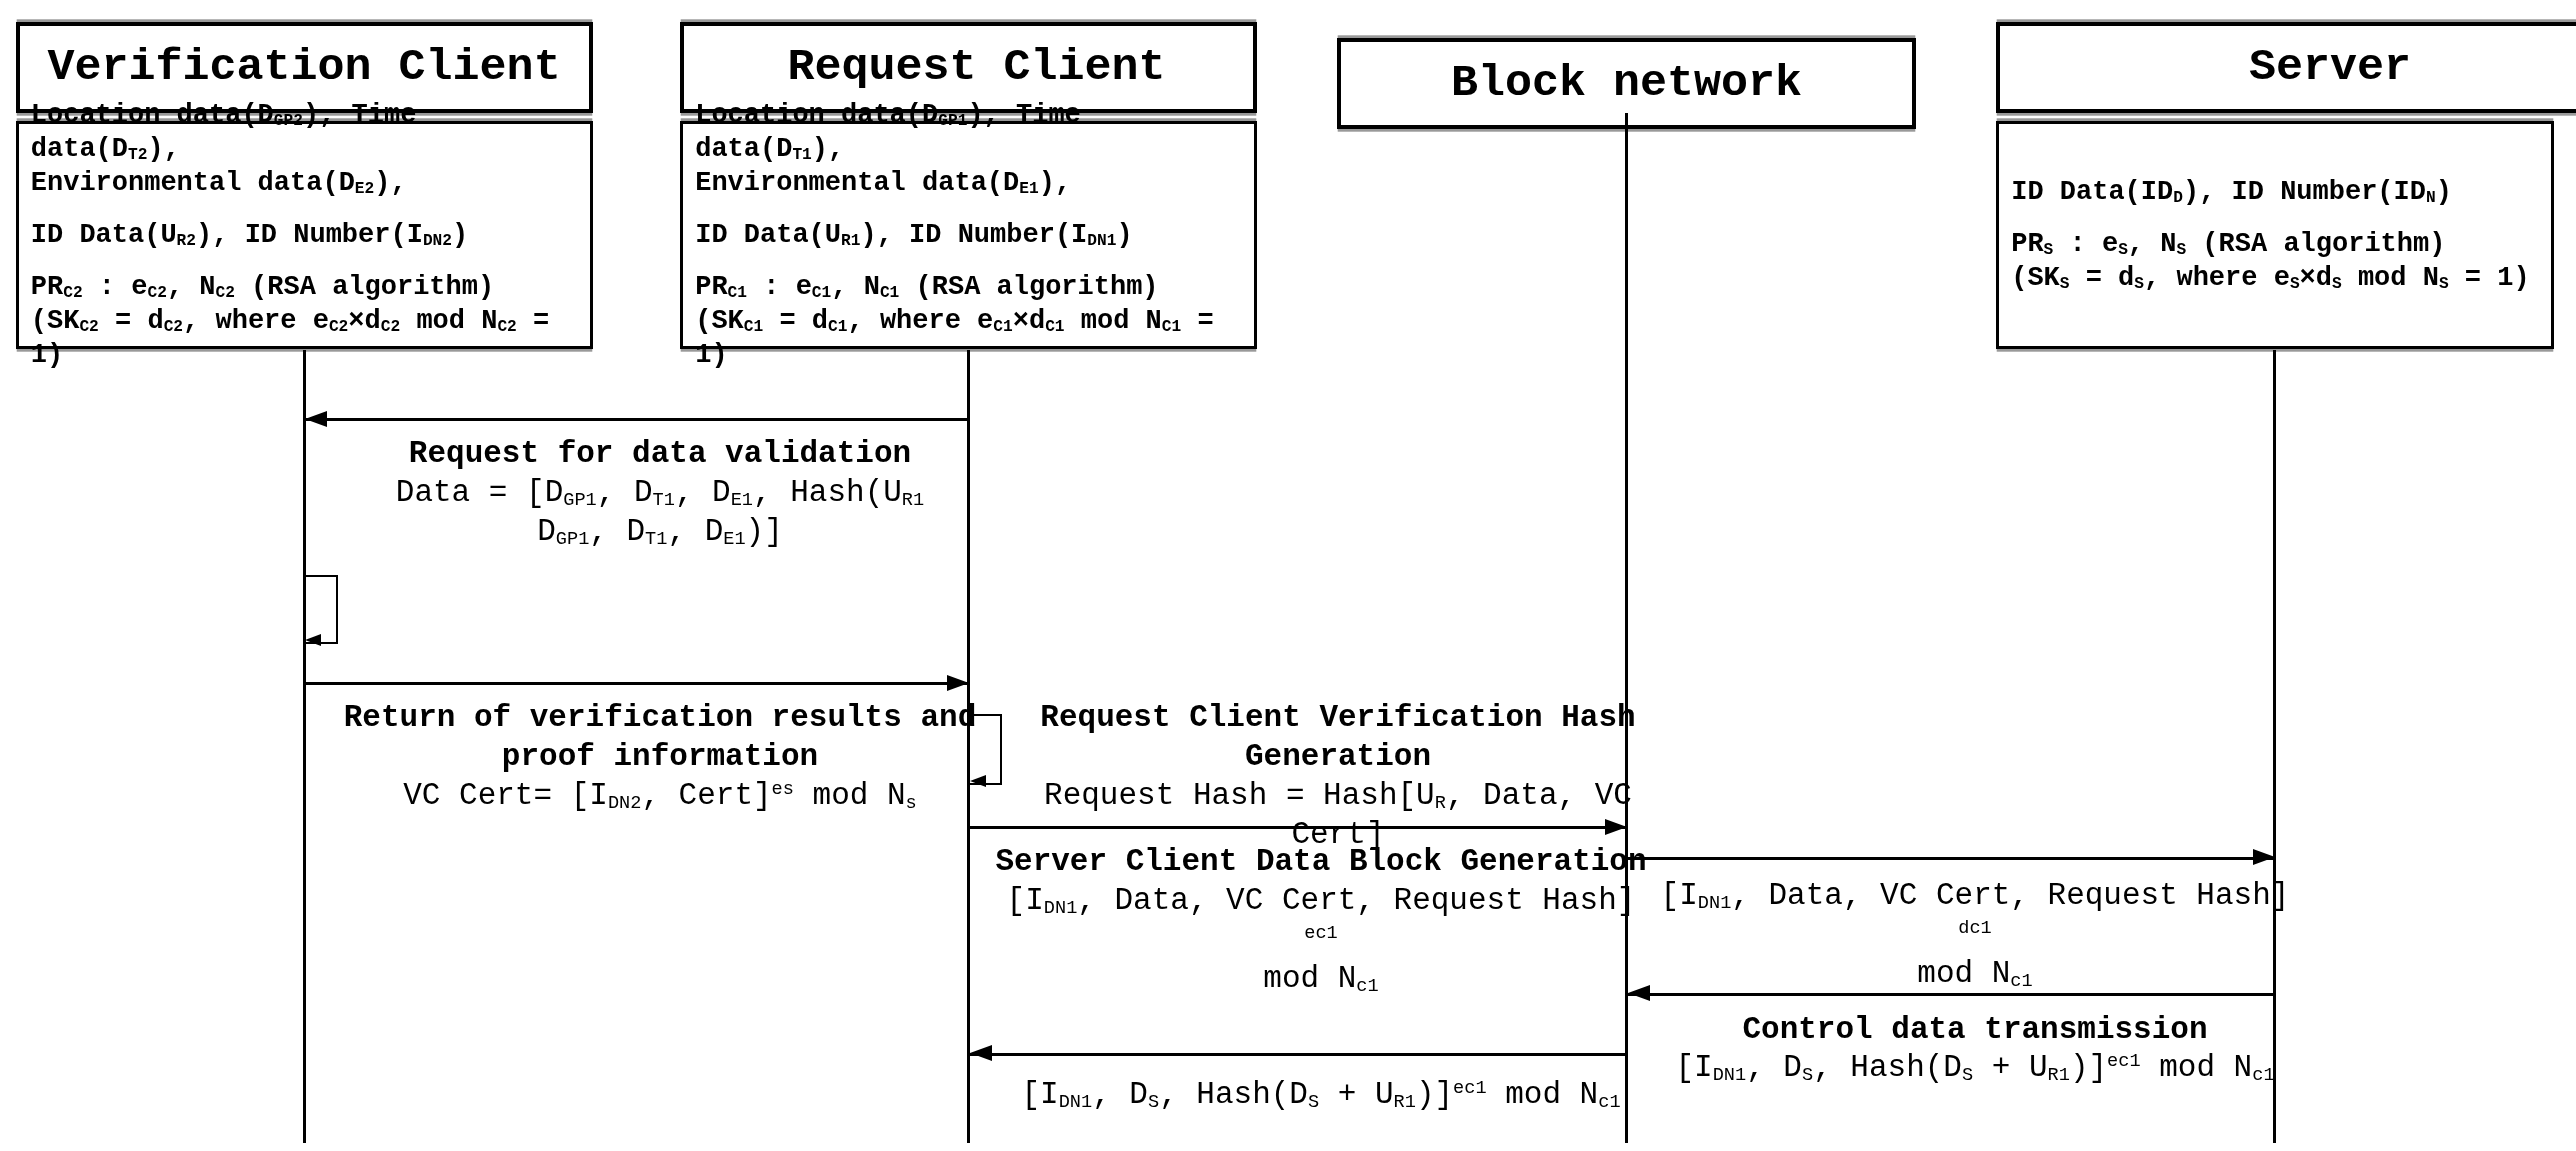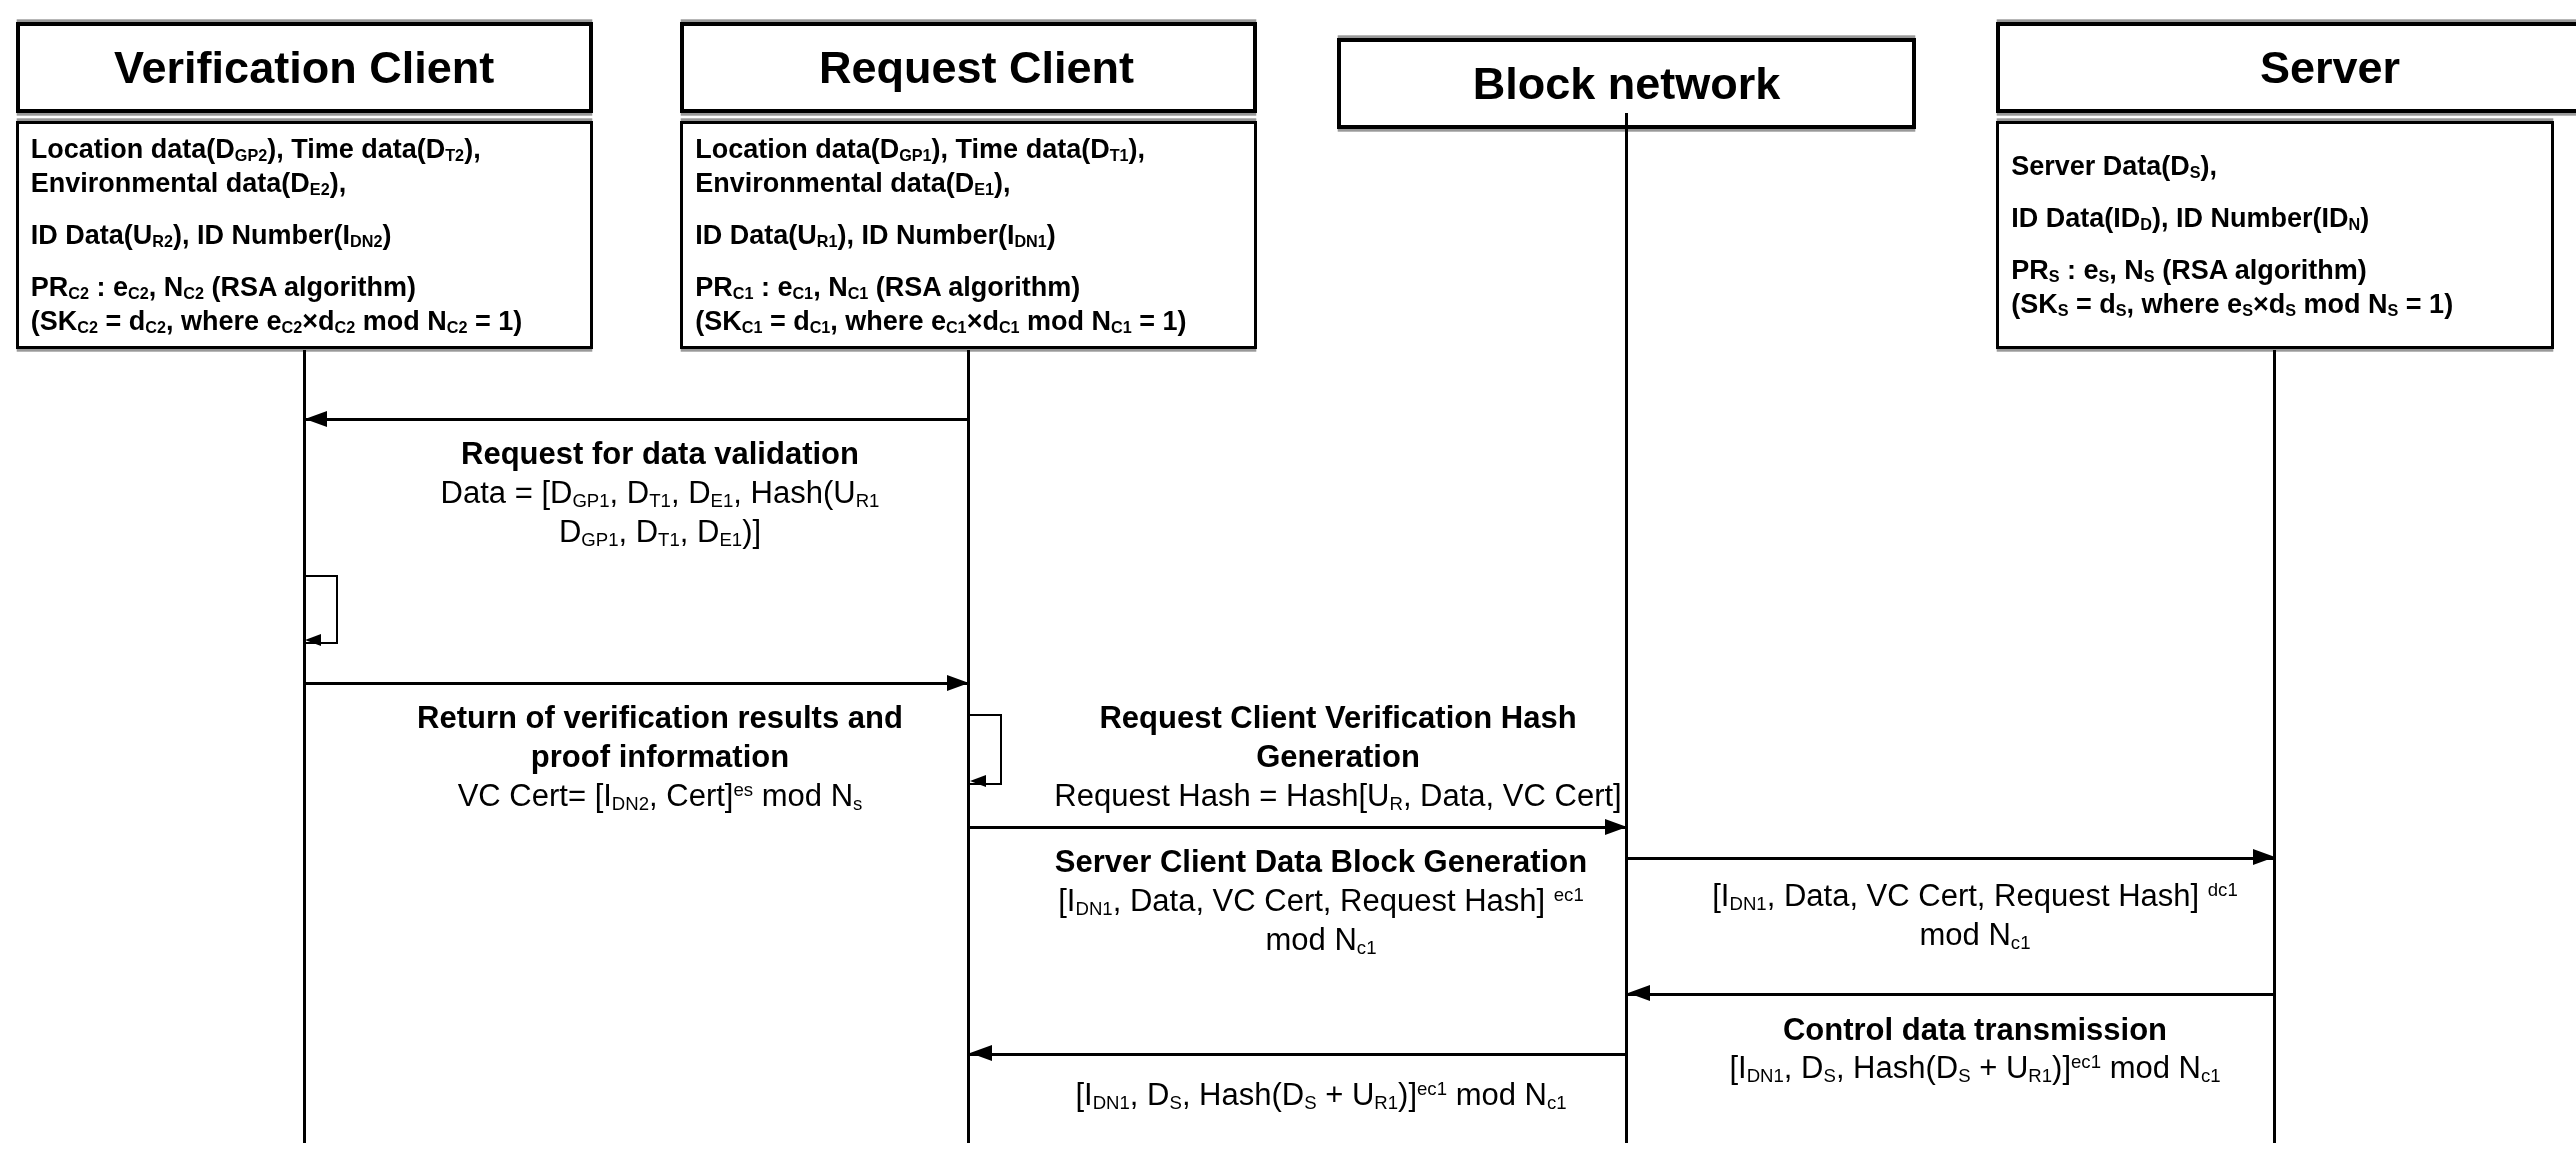--- a/index.html
+++ b/index.html
@@ -1,18 +1,18 @@
 <!DOCTYPE html>
 <html style="font-size:11px"><head>
 <meta charset="utf-8">
 <style>
   html,body{margin:0;padding:0;background:#ffffff;}
   #canvas{
     position:relative;width:2576px;height:1152px;background:#ffffff;
-    font-family:Liberation Sans, sans-serif;color:#000;overflow:hidden;
+    font-family:Liberation Mono, monospace;color:#000;overflow:hidden;
   }
   .hbox{
     position:absolute;height:91px;border:4.1px solid #000;background:#fff;
     display:flex;align-items:center;justify-content:center;
     font-size:45px;font-weight:700;box-sizing:border-box;
     box-shadow:0 3.4px 0 -0.7px #999,0 -3.4px 0 -0.7px #999;
   }
   .ibox{
     position:absolute;height:228px;border:3.4px solid #000;background:#fff;
     box-sizing:border-box;display:flex;flex-direction:column;justify-content:center;
@@ -75,23 +75,20 @@
       <div>ID Data(U<sub>R1</sub>), ID Number(I<sub>DN1</sub>)</div>
     </div>
     <div class="igroup">
       <div>PR<sub>C1</sub> : e<sub>C1</sub>, N<sub>C1</sub> (RSA algorithm)</div>
       <div>(SK<sub>C1</sub> = d<sub>C1</sub>, where e<sub>C1</sub>×d<sub>C1</sub> mod N<sub>C1</sub> = 1)</div>
     </div>
   </div>
 
   <div class="ibox" style="left:1996px;top:121px;width:558px;">
     <div class="igroup">
-      <div>Server Data(D<sub>S</sub>),</div>
-    </div>
-    <div class="igroup">
       <div>ID Data(ID<sub>D</sub>), ID Number(ID<sub>N</sub>)</div>
     </div>
     <div class="igroup">
       <div>PR<sub>S</sub> : e<sub>S</sub>, N<sub>S</sub> (RSA algorithm)</div>
       <div>(SK<sub>S</sub> = d<sub>S</sub>, where e<sub>S</sub>×d<sub>S</sub> mod N<sub>S</sub> = 1)</div>
     </div>
   </div>
 
   <div class="lifeline" style="left:303px;top:350px;height:793px;"></div>
   <div class="lifeline" style="left:967px;top:350px;height:793px;"></div>

